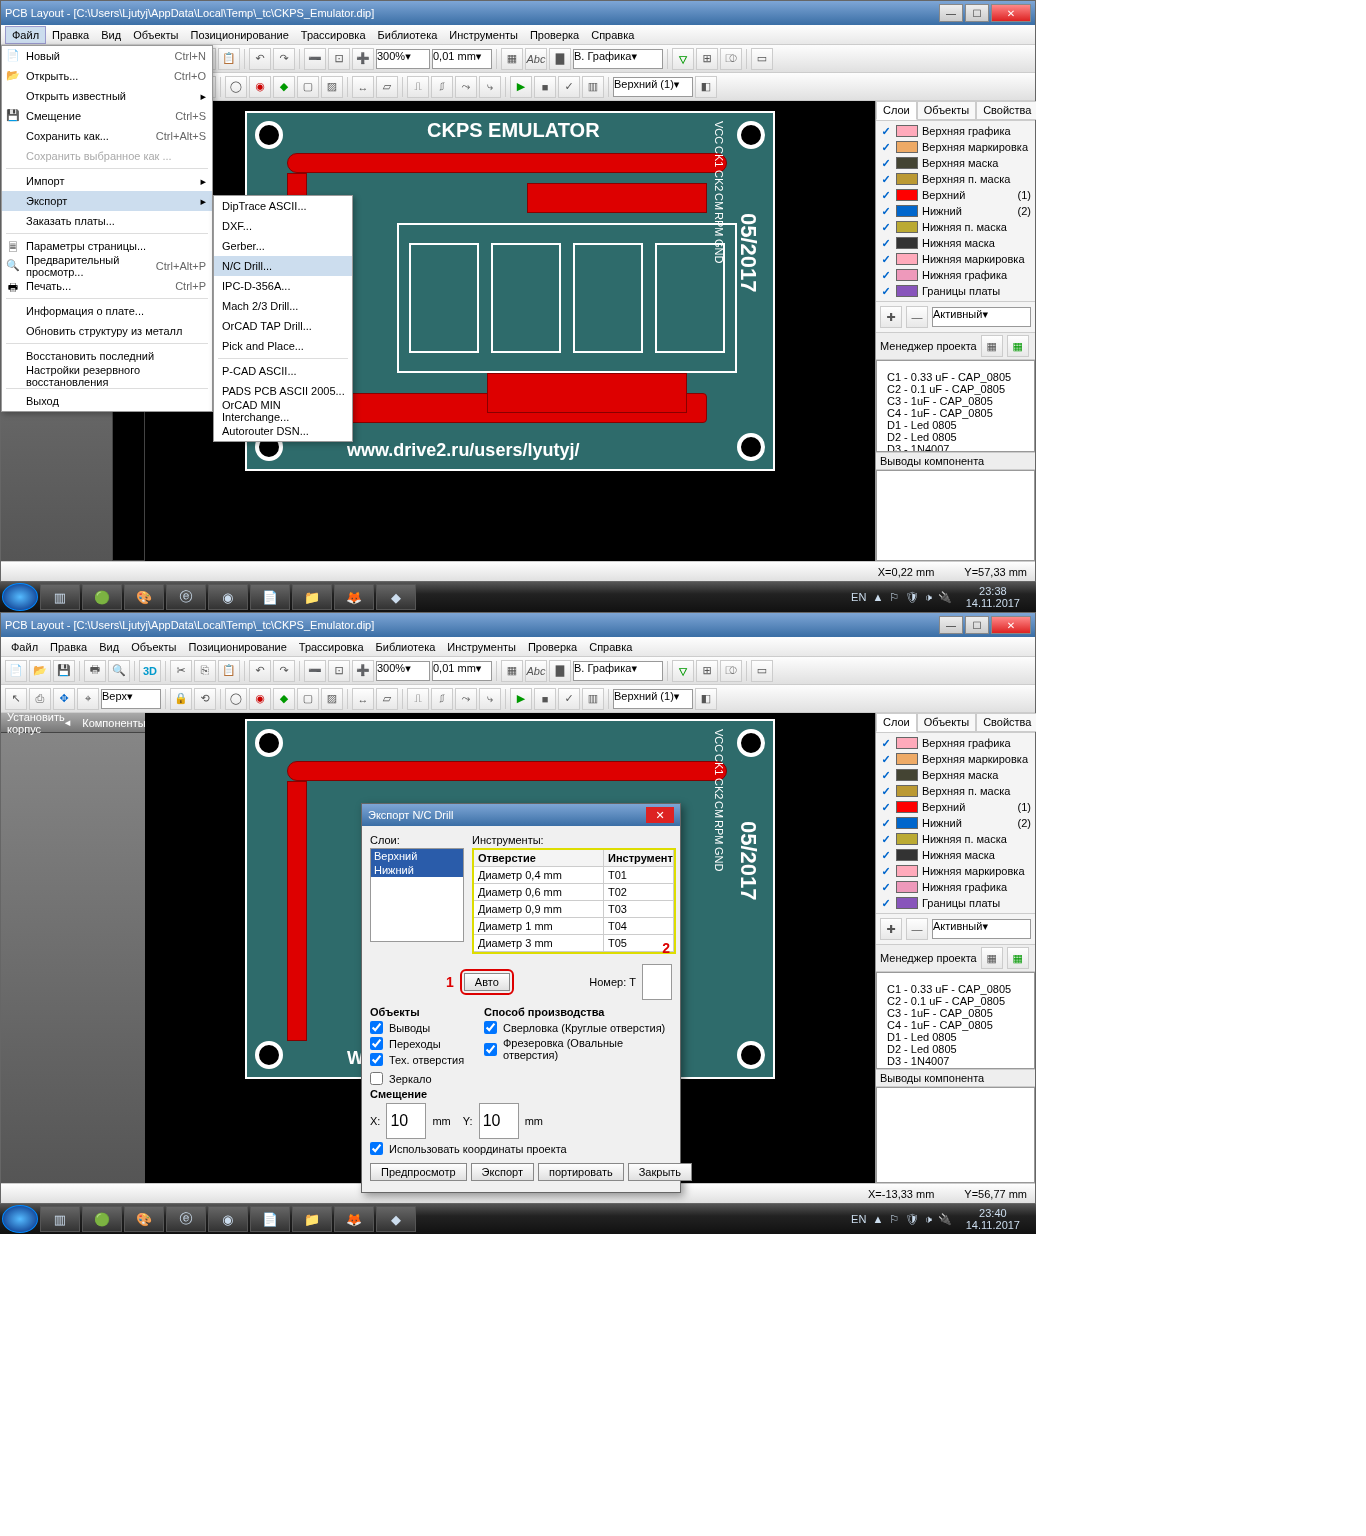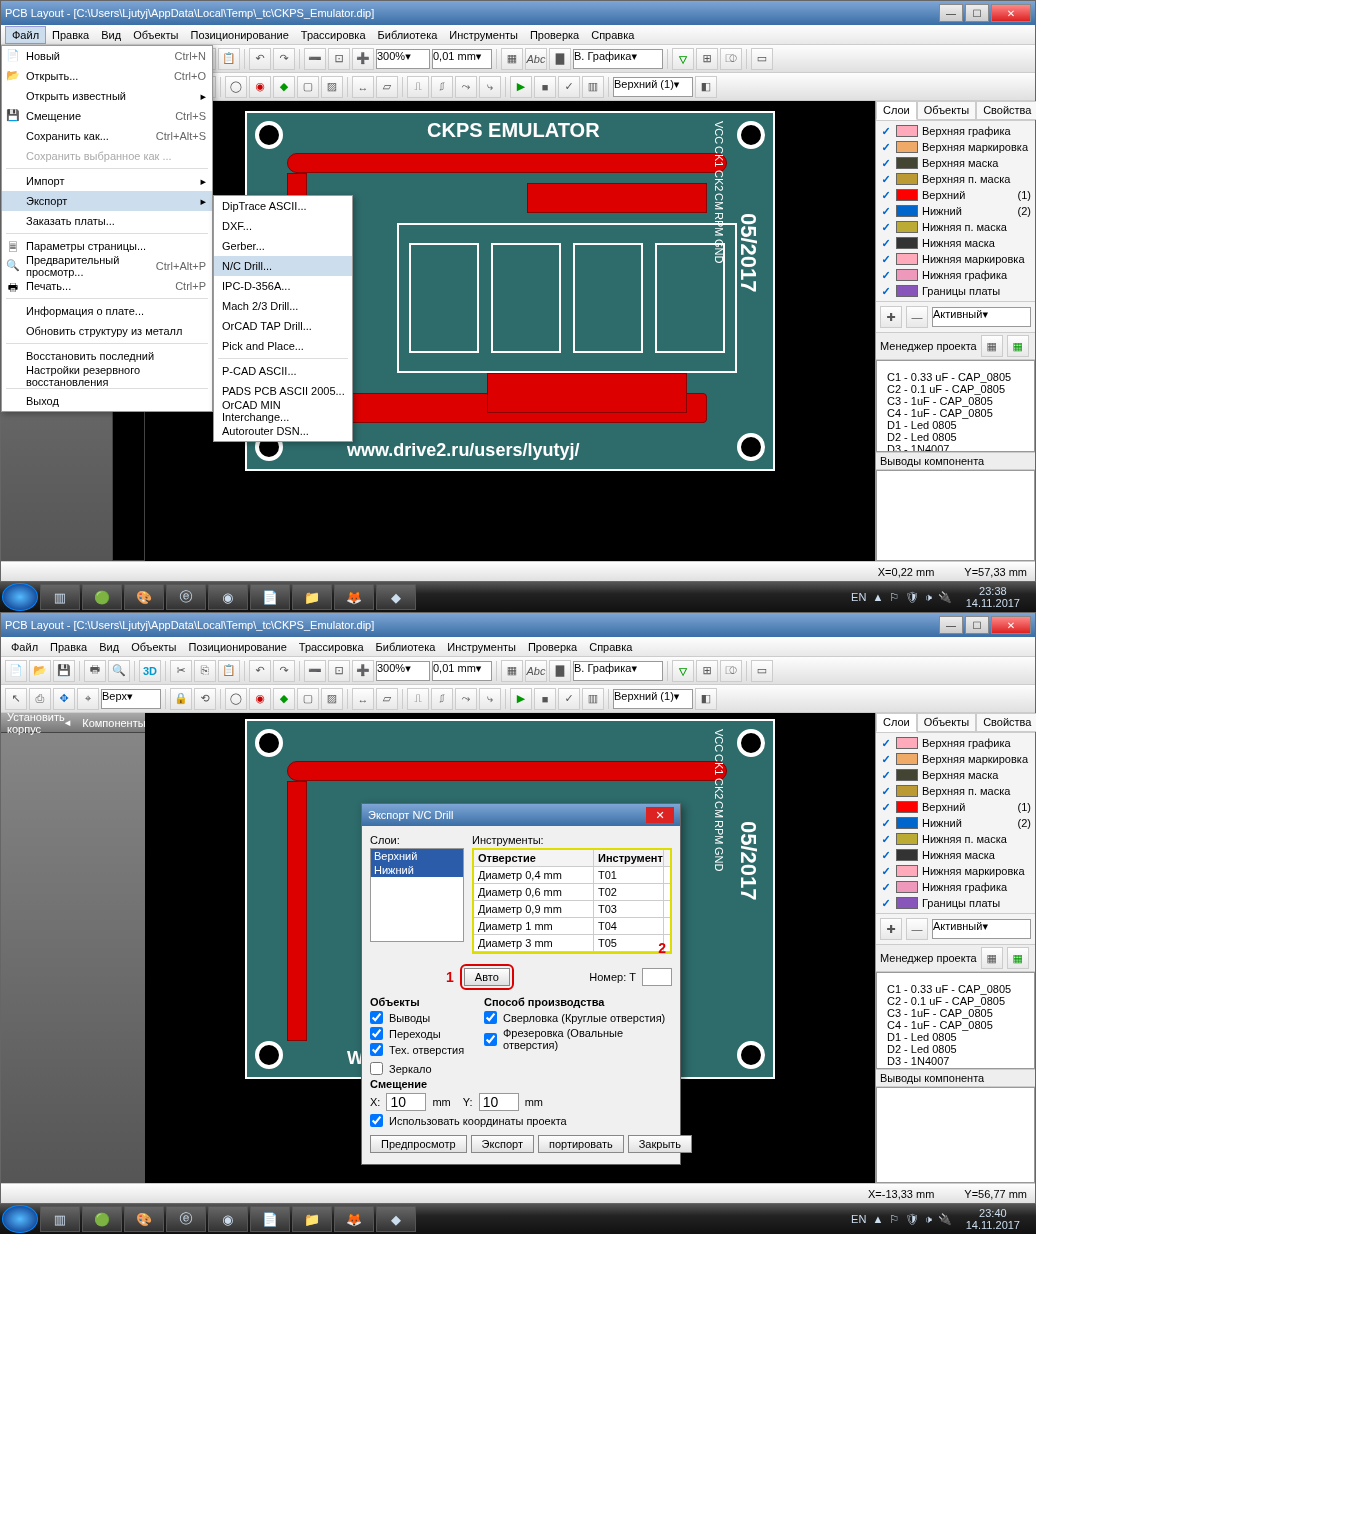--- a/index.html
+++ b/index.html
@@ -64,28 +64,28 @@
 .dlg-title{height:22px;background:linear-gradient(#7ea6d6,#3a6ea5);color:#fff;display:flex;align-items:center;padding:0 6px}
 .dlg-title .x{margin-left:auto;background:#d22;color:#fff;width:28px;height:16px;text-align:center;line-height:16px}
 .dlg-body{padding:8px;font-size:11px}
 .dlg-body label{display:block;margin-bottom:2px}
 .listbox{width:94px;height:94px;background:#fff;border:1px solid #999;font-size:11px}
 .listbox div{padding:1px 3px}
 .listbox .sel{background:#2a5caa;color:#fff}
 .tbl{border:2px solid #dd0;background:#fff}
 .tbl-row{display:flex;border-bottom:1px solid #ccc}
 .tbl-row span{padding:2px 4px;border-right:1px solid #ccc}
-.tbl-row .c1{width:120px}
+.tbl-row .c1{width:130px}
 .tbl-row .c2{width:70px}
 .tbl-h{font-weight:bold;background:#f4f4f4}
 .dbtn{background:linear-gradient(#fefefe,#e0e0e0);border:1px solid #888;padding:2px 10px;cursor:default}
 .red-box{border:2px solid #d00;border-radius:6px;padding:2px;display:inline-block}
 .num-red{color:#d00;font-weight:bold;font-size:14px}
 .frm-row{display:flex;align-items:center;gap:6px;margin:3px 0}
-input[type=text]{border:1px solid #999;height:18px;padding:0 3px;font-size:14px}
+input[type=text]{border:1px solid #999;height:36px;padding:0 3px;font-size:16px}
 .top-pos{position:relative}
 </style>
 </head>
 <body>
 
 <div class="win top-pos">
   <div class="titlebar">
     <span>PCB Layout - [C:\Users\Ljutyj\AppData\Local\Temp\_tc\CKPS_Emulator.dip]</span>
     <div class="spacer"></div>
     <div class="wbtn">—</div>

